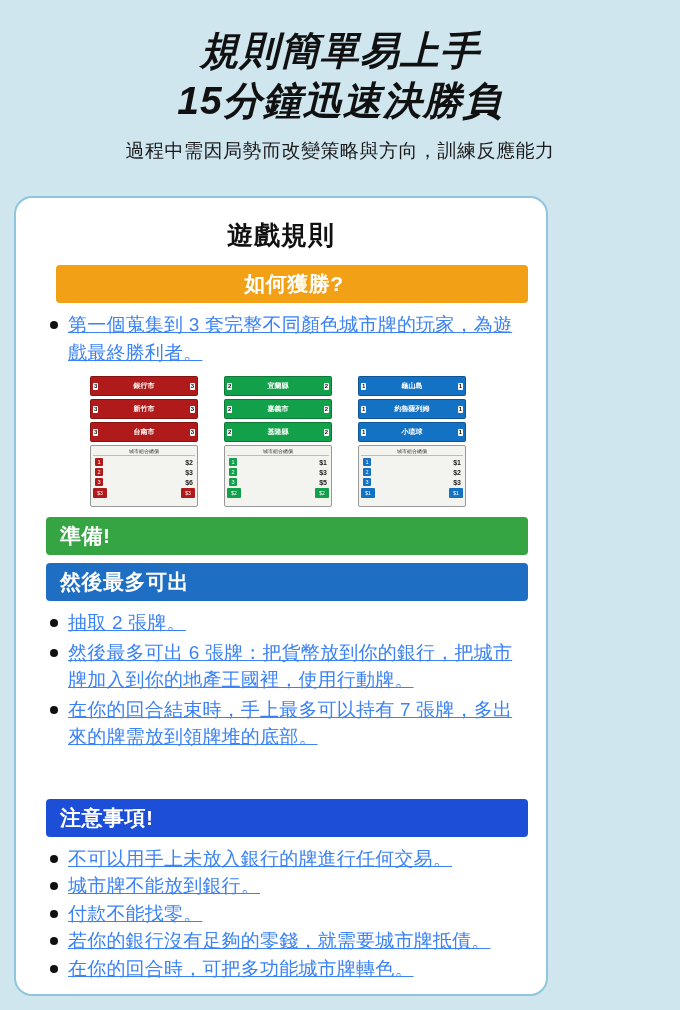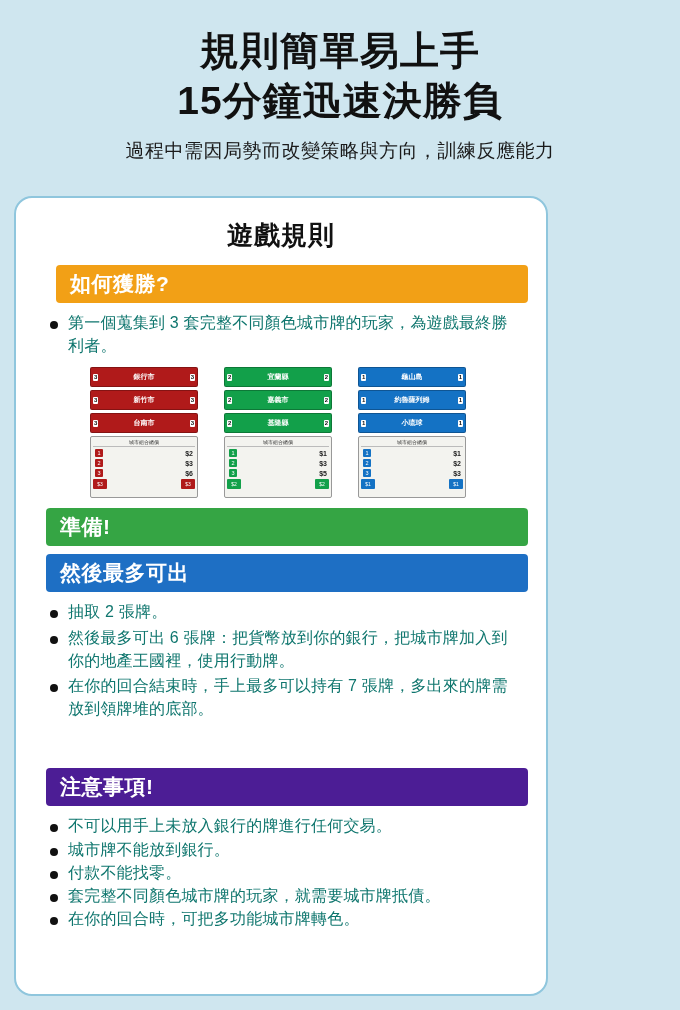--- a/index.html
+++ b/index.html
@@ -24,20 +24,21 @@
     padding: 26px 20px 6px 20px;
     text-align: center;
   }
   .header h1 {
     margin: 0;
     font-size: 39px;
     line-height: 1.28;
     font-weight: bold;
     color: #111111;
     letter-spacing: 1px;
+    font-style: italic;
   }
   .header .subtitle {
     margin-top: 12px;
     font-size: 19px;
     color: #1a1a1a;
     letter-spacing: 0.5px;
     text-align: center;
   }
   
   .card {
@@ -66,40 +67,41 @@
     color: #ffffff;
     font-weight: bold;
     font-size: 21px;
     padding: 5px 10px 5px 14px;
     margin: 0 0 8px 0;
     letter-spacing: 0.5px;
   }
   .bar.orange { background: #f2a016; }
   .bar.green  { background: #35a544; }
   .bar.blue   { background: #1e6fc4; }
-  .bar.red    { background: #4c1d95; margin-top: 48px; }
-
-  .bar.indent-1 { margin-left: 22px; }
+  .bar.red    { background: #1d4ed8; margin-top: 48px; }
+
+  .bar.indent-1 { margin-left: 22px; text-align: center; }
   .bar.indent-2 { margin-left: 12px; }
   .bar.indent-3 { margin-left: 12px; }
 
   
   ul.rules {
     list-style: none;
     margin: 0 0 10px 0;
     padding: 0 6px 0 14px;
   }
   ul.rules li {
     position: relative;
-    font-size: 16px;
+    font-size: 19px;
     line-height: 1.45;
-    color: #0f766e;
+    color: #3b82f6;
     padding-left: 20px;
     margin-bottom: 2px;
     letter-spacing: 0.2px;
+    text-decoration: underline;
   }
   ul.rules li::before {
     content: "";
     position: absolute;
     left: 2px;
     top: 10px;
     width: 8px;
     height: 8px;
     background: #111;
     border-radius: 50%;
@@ -354,18 +356,18 @@
       <li>抽取 2 張牌。</li>
       <li>然後最多可出 6 張牌：把貨幣放到你的銀行，把城市牌加入到你的地產王國裡，使用行動牌。</li>
       <li>在你的回合結束時，手上最多可以持有 7 張牌，多出來的牌需放到領牌堆的底部。</li>
     </ul>
 
     <div class="bar red indent-3">注意事項!</div>
     <ul class="rules tight">
       <li>不可以用手上未放入銀行的牌進行任何交易。</li>
       <li>城市牌不能放到銀行。</li>
       <li>付款不能找零。</li>
-      <li>套完整不同顏色城市牌的玩家，就需要城市牌抵債。</li>
+      <li>若你的銀行沒有足夠的零錢，就需要城市牌抵債。</li>
       <li>在你的回合時，可把多功能城市牌轉色。</li>
     </ul>
 
   </div>
 </div>
 
 </body></html>

